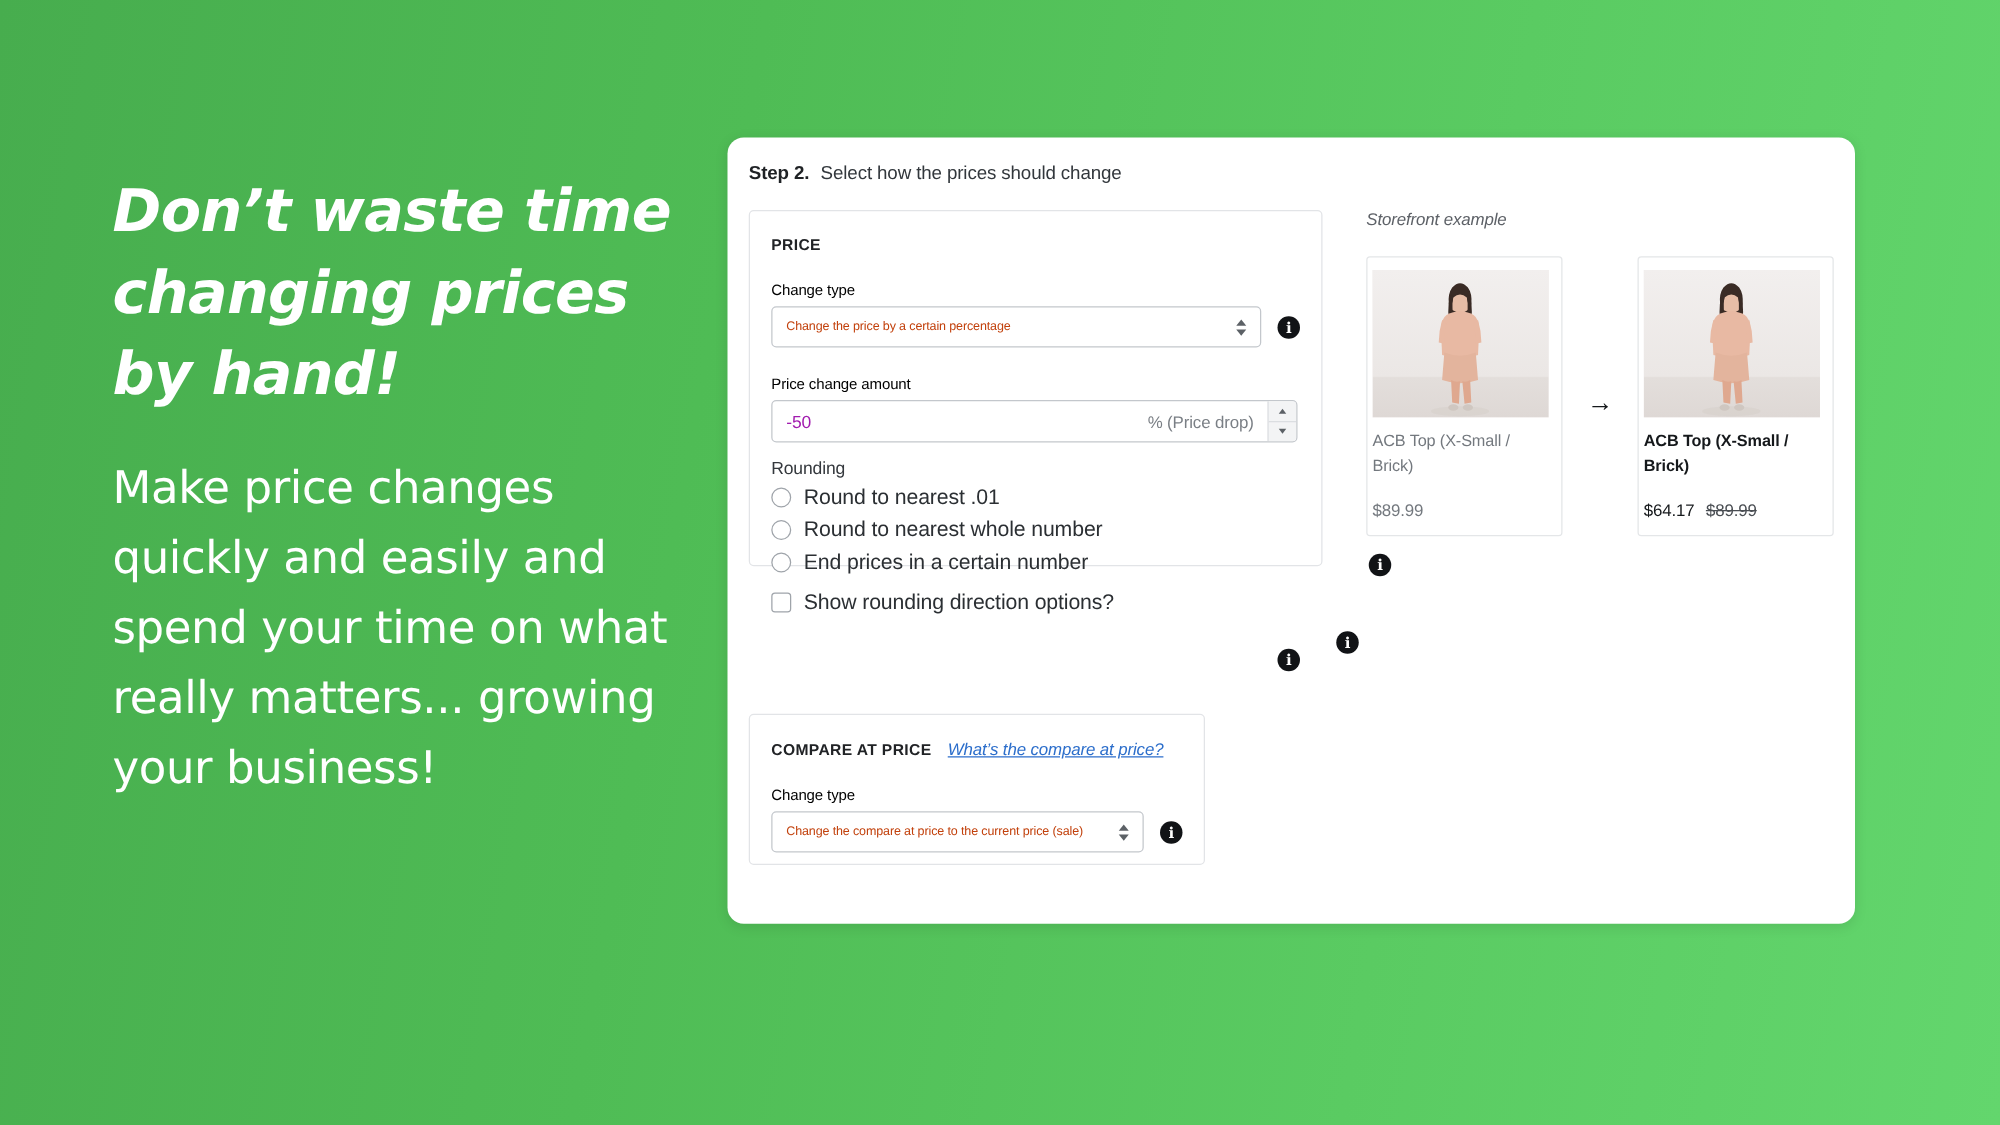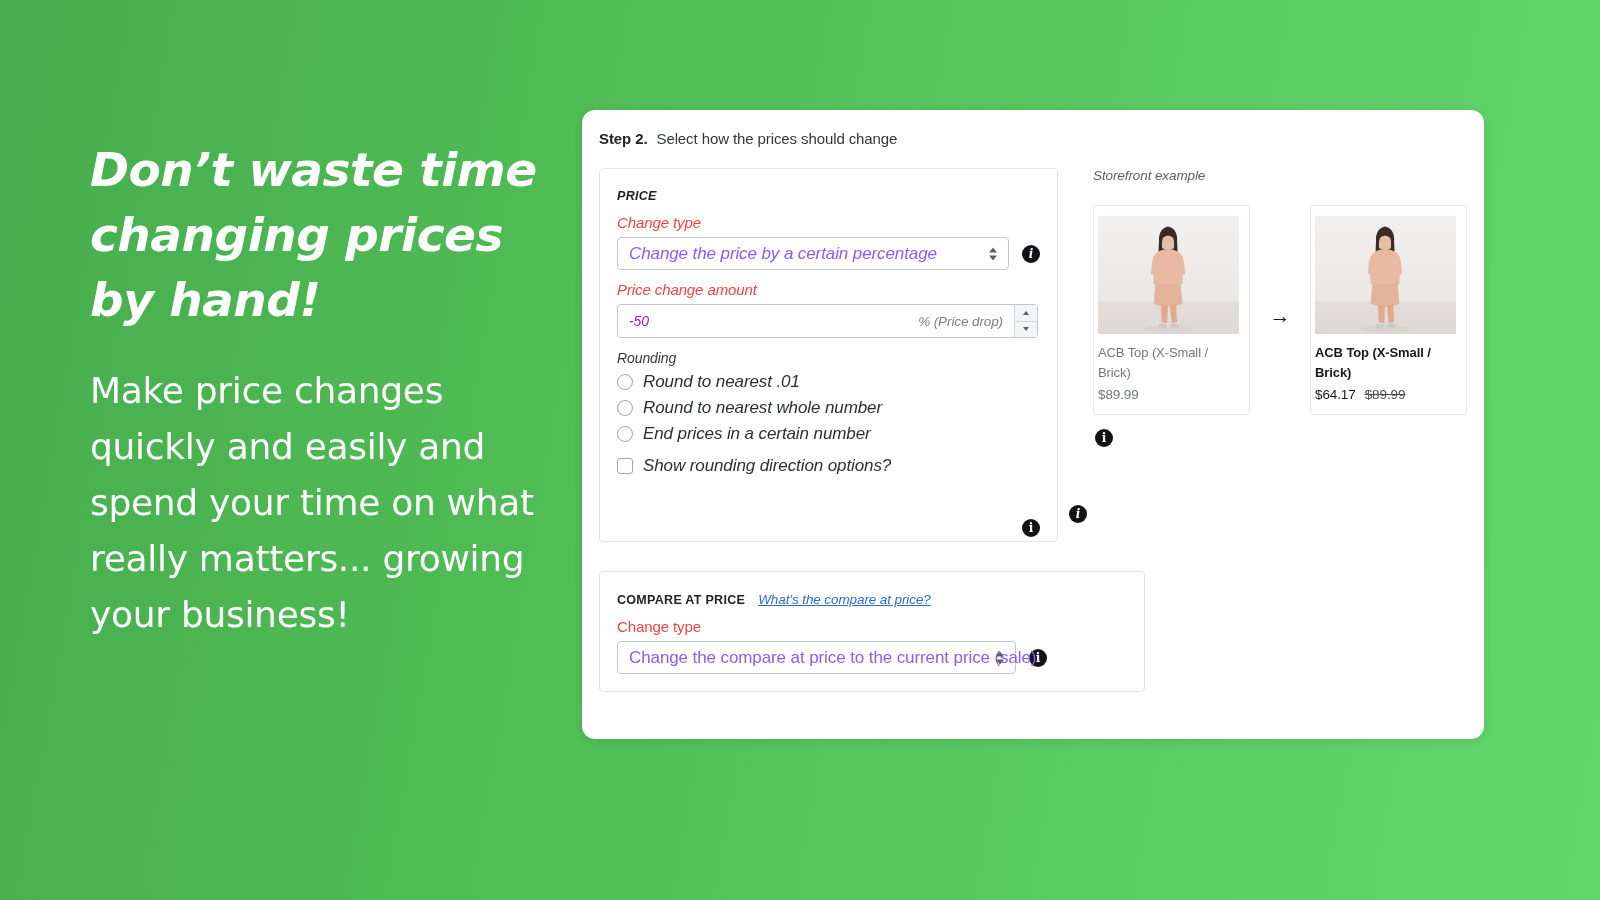--- a/index.html
+++ b/index.html
@@ -80,27 +80,26 @@
   .card {
     position: absolute;
     background: #ffffff;
     border: 1px solid #e2e4e7;
     border-radius: 4px;
   }
   #price-card {
     left: 17px;
     top: 58px;
     width: 459px;
-    height: 374px;
-    font-style: italic;
+    height: 285px;
   }
   #compare-card {
     left: 17px;
     top: 461px;
-    width: 546px;
+    width: 365px;
     height: 121px;
   }
 
   .card-inner { padding: 20px 17px 0 17px; }
 
   .section-title {
     font-size: 12.5px;
     font-weight: bold;
     color: #212326;
     letter-spacing: 0.3px;
@@ -114,44 +113,44 @@
   .compare-link {
     font-size: 13.5px;
     font-style: italic;
     color: #2c6ecb;
     text-decoration: underline;
     cursor: pointer;
     letter-spacing: -0.1px;
   }
 
   .field-label {
-    font-size: 15px;
-    color: #ef4444;
-    margin-top: 11px;
+    font-size: 12px;
+    color: #000000;
+    margin-top: 22px;
     margin-bottom: 6px;
     letter-spacing: -0.1px;
   }
 
   
   .select-row { display: flex; align-items: center; gap: 13px; }
 
   .select-box {
     position: relative;
     width: 399px;
     height: 33px;
     border: 1px solid #c3c7cc;
     border-radius: 4px;
     background: #ffffff;
     display: flex;
     align-items: center;
     cursor: pointer;
   }
   .select-box .sel-text {
-    font-size: 17px;
-    color: #8b5cf6;
+    font-size: 10px;
+    color: #c2410c;
     padding-left: 11px;
     letter-spacing: -0.1px;
     white-space: nowrap;
   }
   .sel-arrows {
     position: absolute;
     right: 11px;
     top: 50%;
     transform: translateY(-50%);
     display: flex;
@@ -331,21 +330,21 @@
   }
   .prod-name {
     margin-top: 9px;
     font-size: 13px;
     line-height: 1.5;
     letter-spacing: -0.1px;
   }
   .prod-name.muted { color: #73787e; }
   .prod-name.strong { color: #15181b; font-weight: bold; }
   .prod-price {
-    margin-top: 5px;
+    margin-top: 19px;
     font-size: 13.5px;
     letter-spacing: -0.1px;
     display: flex;
     gap: 9px;
     align-items: baseline;
   }
   .prod-price.muted { color: #73787e; }
   .price-now { color: #15181b; }
   .price-was { color: #4a4e53; text-decoration: line-through; }
 

